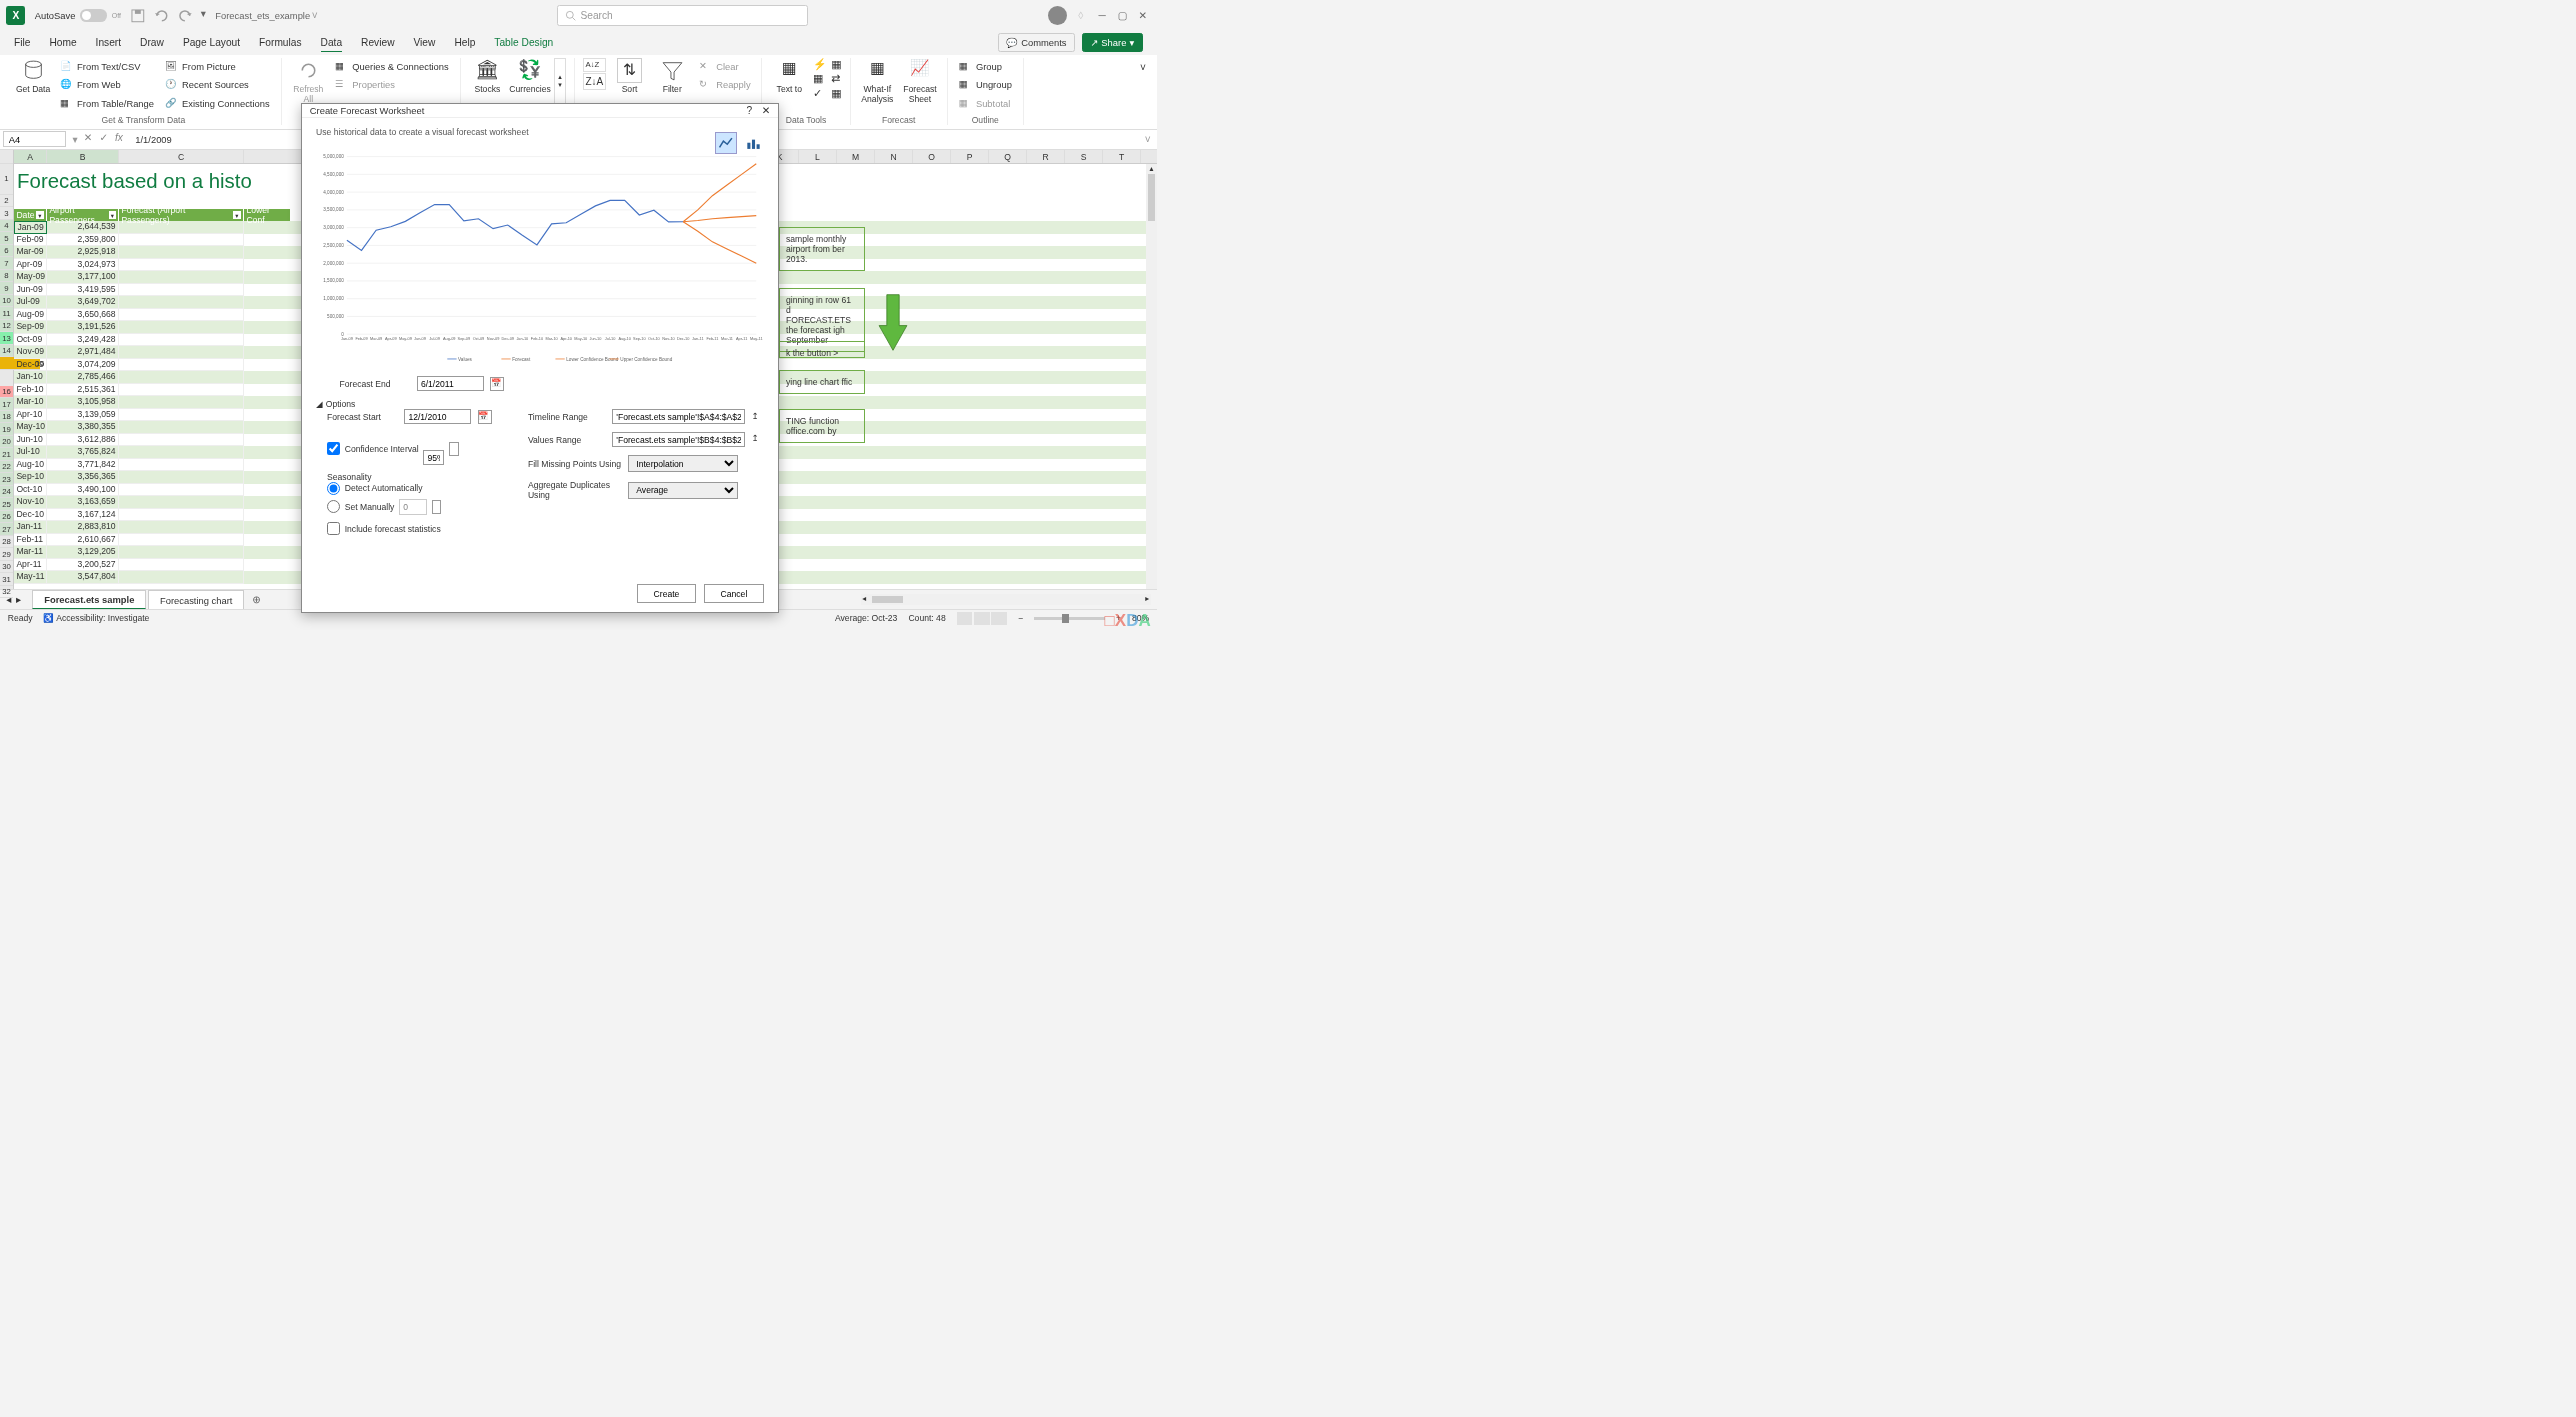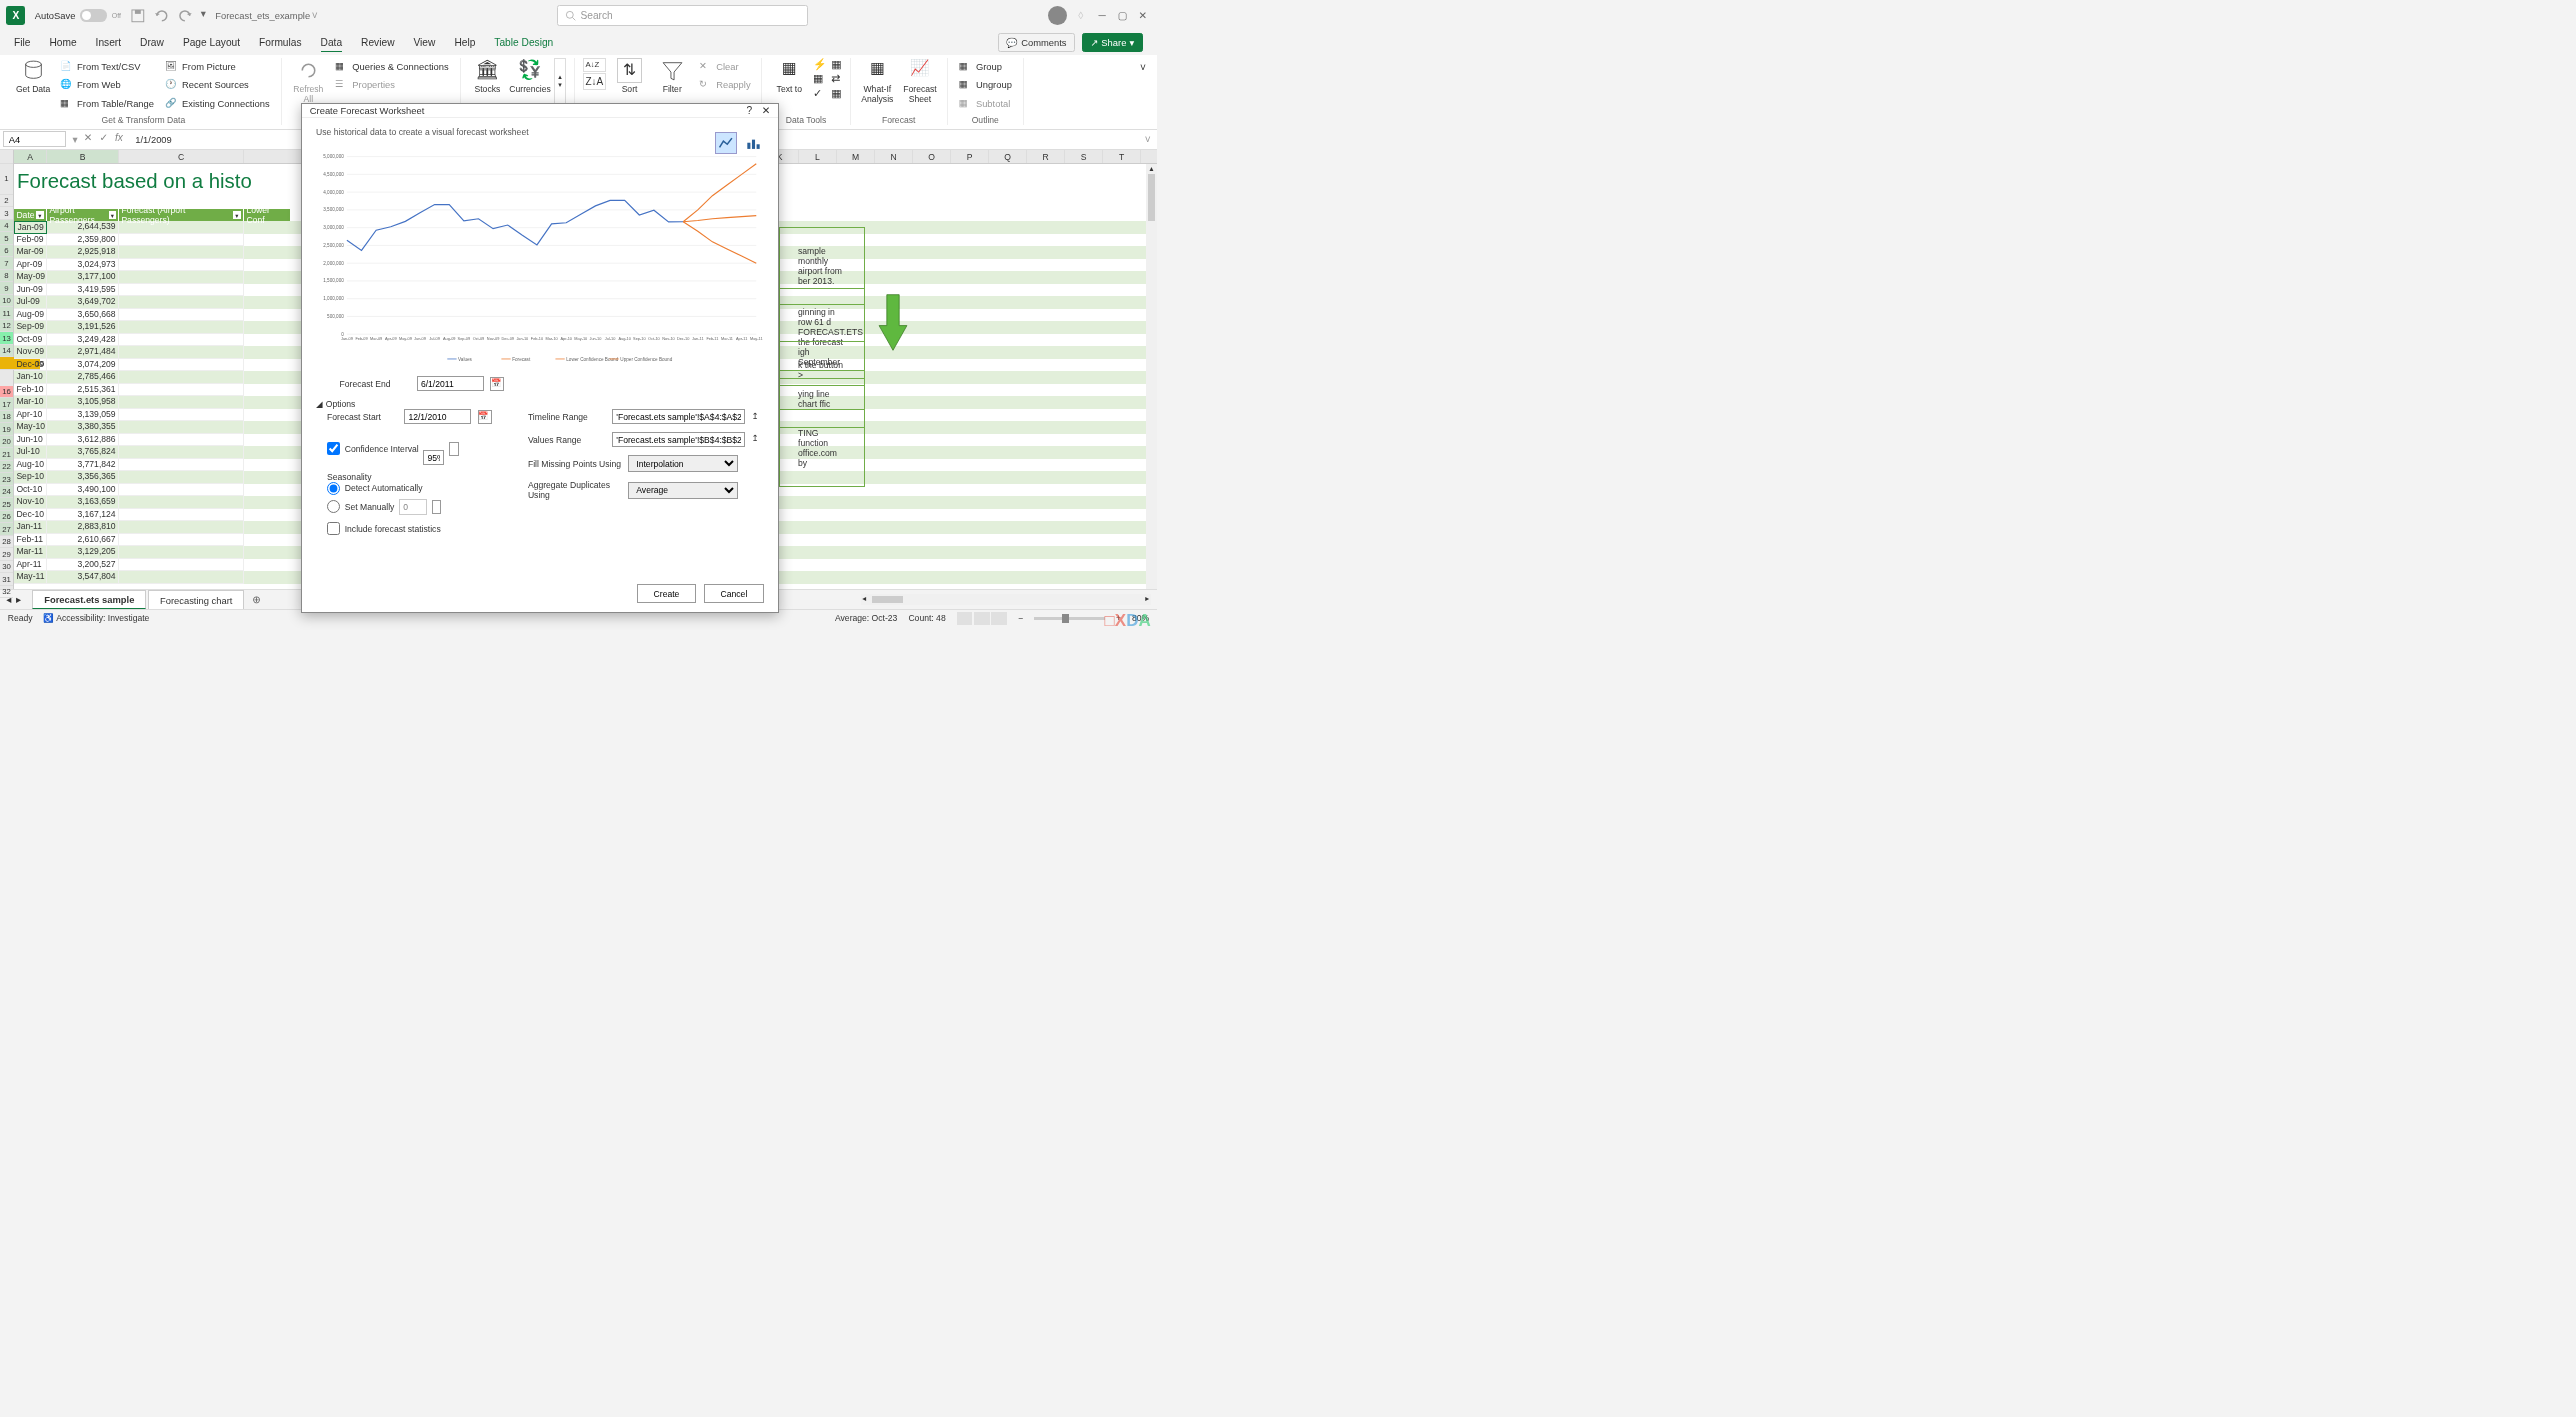--- a/index.html
+++ b/index.html
@@ -61,21 +61,21 @@
 .data-row { display: flex; height: 12.5px; font-size: 8.6px; }
 .data-cell { border-right: 0.8px solid #eee; border-bottom: 0.8px solid #eee; padding: 0 2.4px; overflow: hidden; white-space: nowrap; }
 .data-header-row { display: flex; height: 12.5px; font-size: 8.6px; }
 .data-header-cell { background: #70ad47; color: #fff; padding: 0 2.4px; display: flex; align-items: center; justify-content: space-between; border-right: 0.8px solid #fff; }
 .filter-arrow { width: 7.8px; height: 7.8px; background: #fff; color: #333; display: flex; align-items: center; justify-content: center; font-size: 6.3px; }
 .selected-cell { border: 1.6px solid #107c41; }
 .cell-left { text-align: left; } .cell-right { text-align: right; }
 .banded-odd { background: #e2efda; }
 
 
-.info-box { position: absolute; border: 0.8px solid #70ad47; padding: 18px; font-size: 8.6px; color: #333; width: 86px; }
+.info-box { position: absolute; border: 0.8px solid #70ad47; padding: 6px; font-size: 8.6px; color: #333; width: 86px; }
 .green-arrow { position: absolute; }
 
 
 .vscroll { position: absolute; right: 0; top: 14px; width: 11px; bottom: 0; background: #f0f0f0; }
 .vscroll-thumb { width: 7.8px; height: 47px; background: #ccc; margin: 1.6px auto; }
 
 
 .sheet-tabs { height: 20.4px; background: #f3f3f3; display: flex; align-items: center; padding: 0 6.3px; gap: 1.6px; border-top: 0.8px solid #ddd; }
 .sheet-nav { display: flex; gap: 4.7px; margin-right: 9.4px; }
 .sheet-tab { padding: 3.1px 11px; font-size: 9.4px; background: #fff; border: 0.8px solid #ccc; border-bottom: none; }

